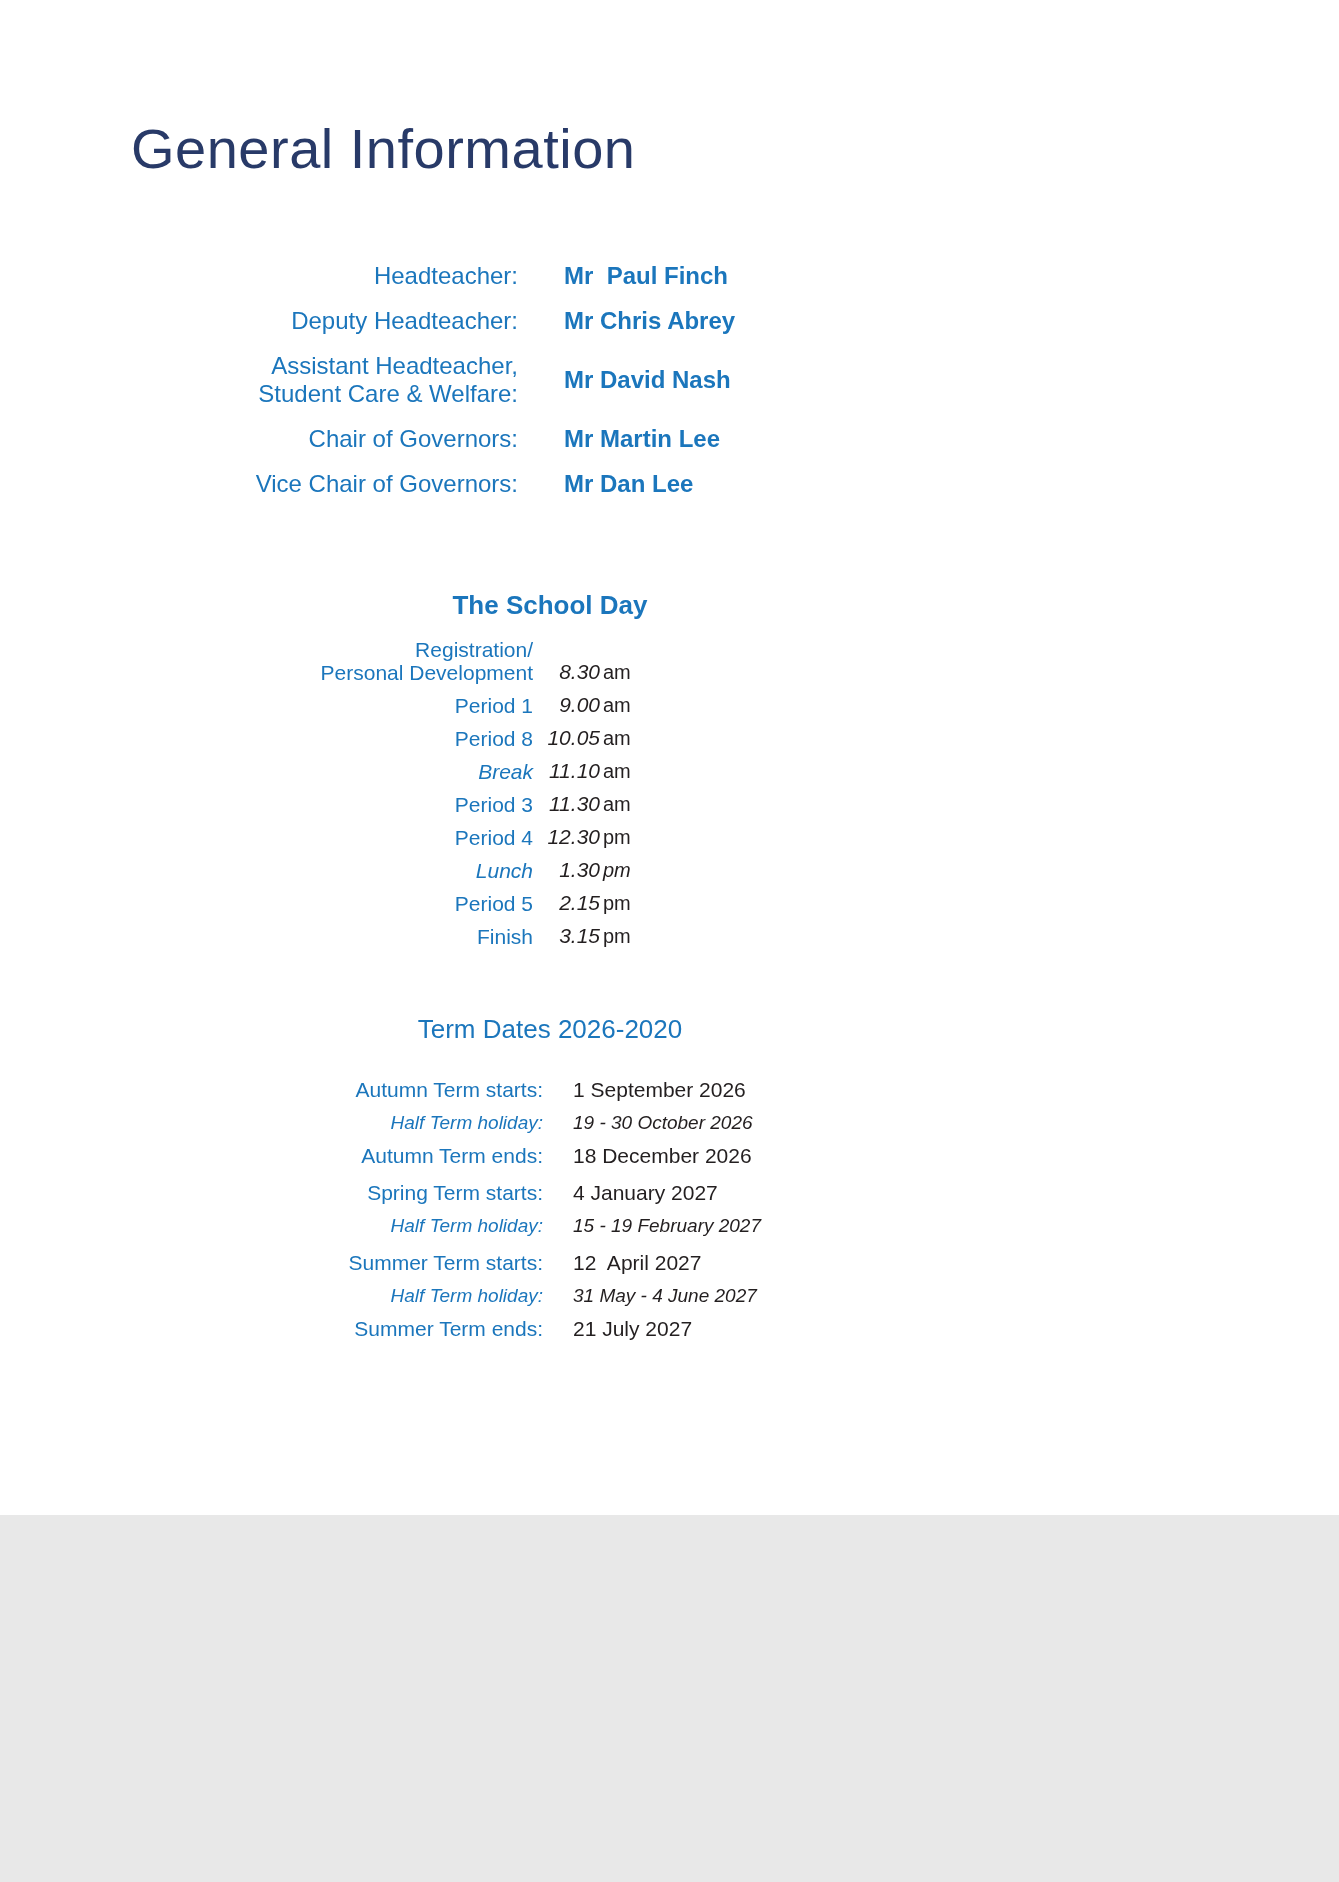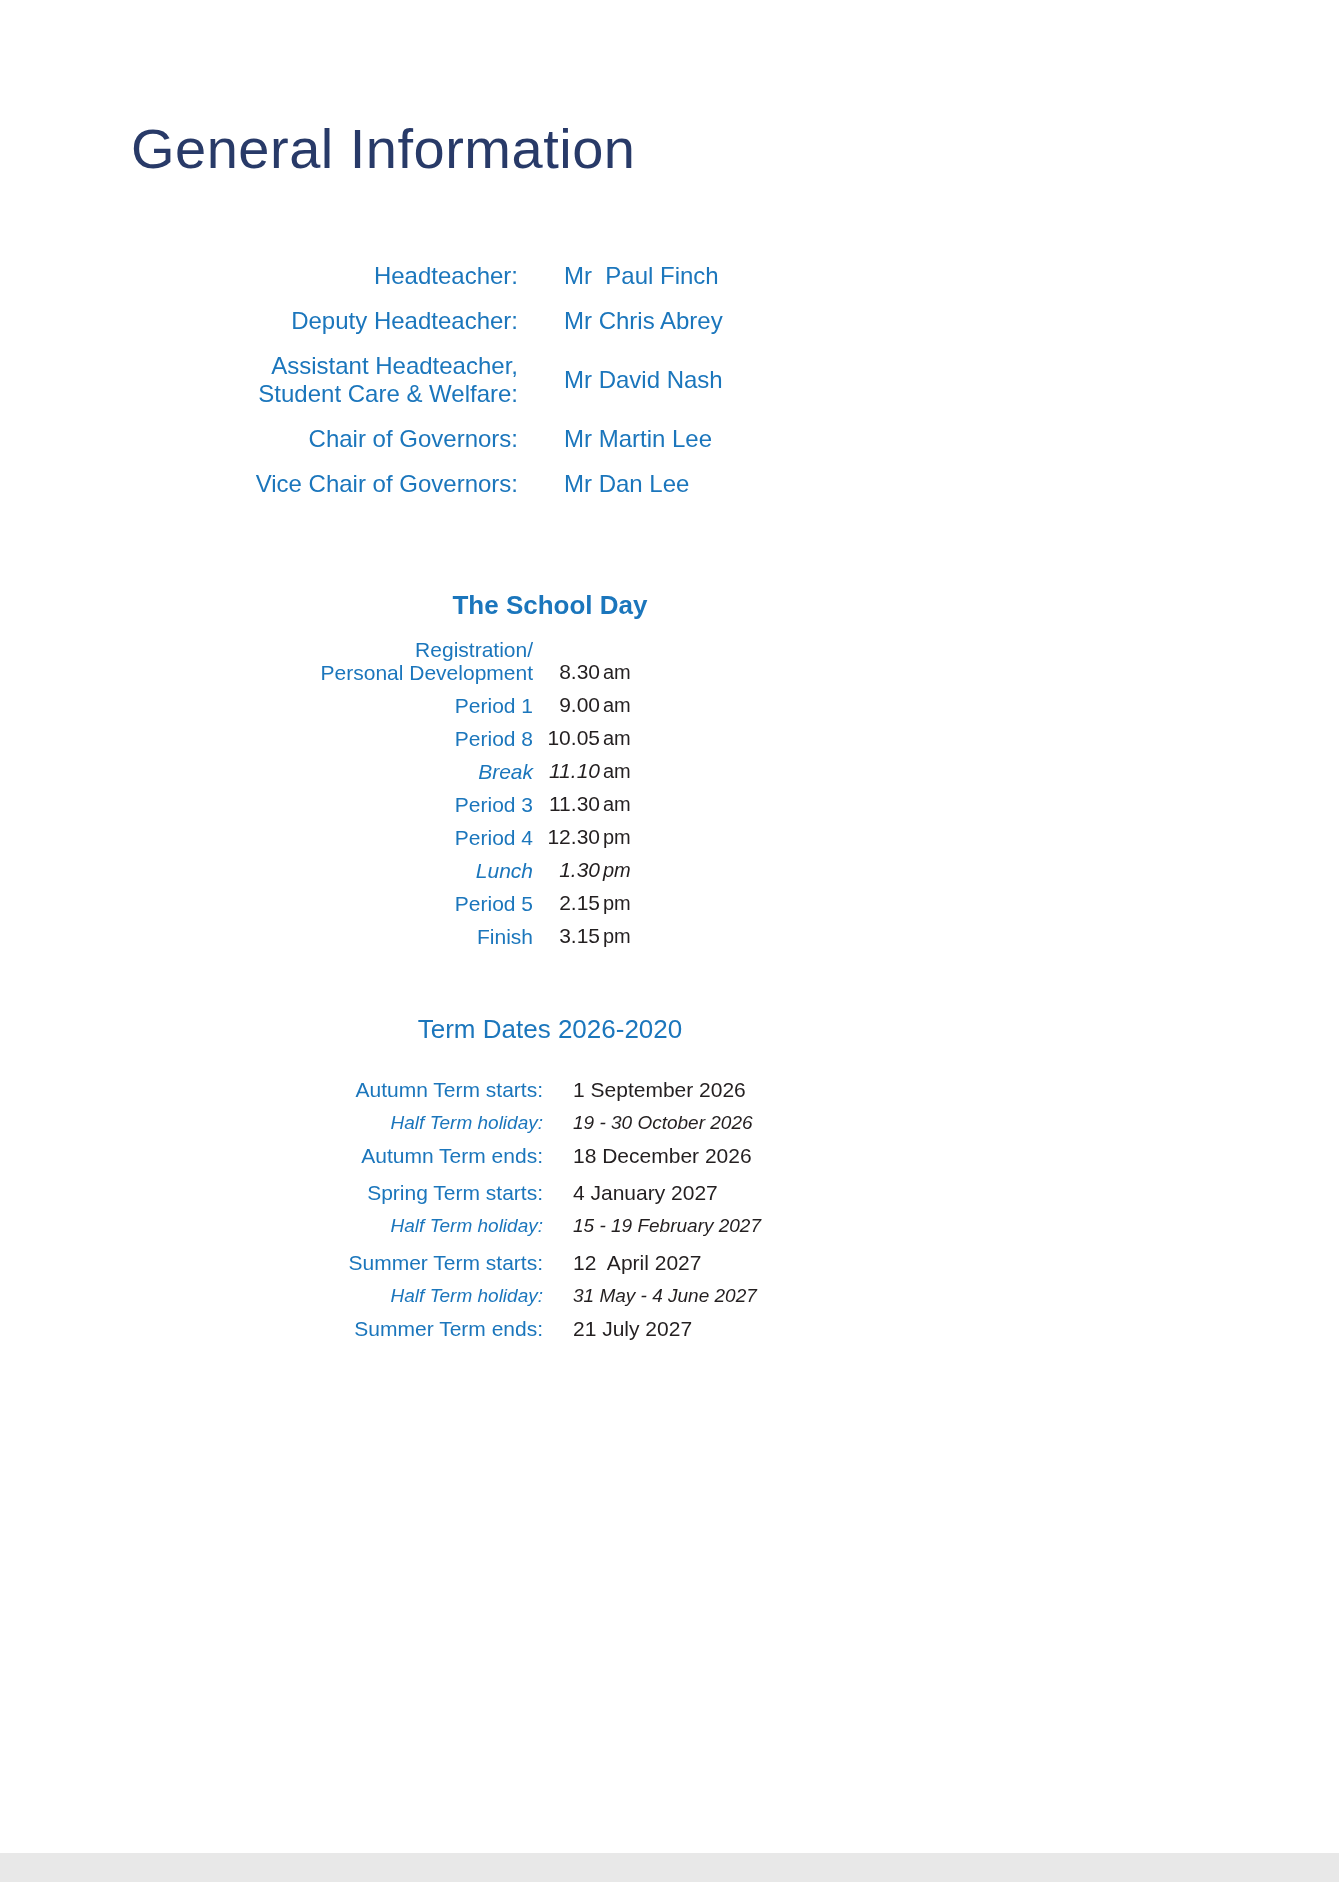--- a/index.html
+++ b/index.html
@@ -1,19 +1,19 @@
 <!DOCTYPE html>
 <html><head>
 <meta charset="utf-8">
 <style>
   html, body { margin: 0; padding: 0; background: #e8e8e8; }
   .page {
     position: relative;
     width: 1339px;
-    height: 1853px;
+    height: 1515px;
     background: #ffffff;
     margin: 0 auto;
     font-family: "Liberation Sans", sans-serif;
     overflow: hidden;
   }
 
   
   .page-title {
     position: absolute;
     left: 131px;
@@ -36,21 +36,21 @@
     width: 398px;
     text-align: right;
     color: #1b76bc;
     font-size: 24px;
     line-height: 28px;
     white-space: pre-line;
   }
   .s-name {
     margin-left: 34px;
     color: #1b76bc;
-    font-weight: 400;
+    font-weight: 700;
     font-size: 24px;
     line-height: 28px;
     white-space: pre-wrap;
   }
 
   
   .sec-heading {
     position: absolute;
     left: 200px;
     width: 700px;
@@ -74,21 +74,21 @@
     line-height: 23px;
     white-space: pre-line;
   }
   .d-time {
     margin-left: 10px;
     color: #231f20;
     font-size: 21px;
     line-height: 23px;
     white-space: nowrap;
   }
-  .t-num { display: inline-block; min-width: 57px; text-align: right; }
+  .t-num { display: inline-block; min-width: 57px; text-align: right; font-style: italic; }
   .t-unit { font-size: 20px; margin-left: 3px; }
   .d-row.italic .d-label, .d-row.italic .t-num { font-style: italic; }
   .d-row.unit-italic .t-unit { font-style: italic; }
 
   
   .terms { position: absolute; left: 160px; top: 1078px; }
   .t-group { margin-bottom: 14px; }
   .t-row { display: flex; align-items: baseline; margin-bottom: 10px; }
   .t-label {
     width: 383px;

